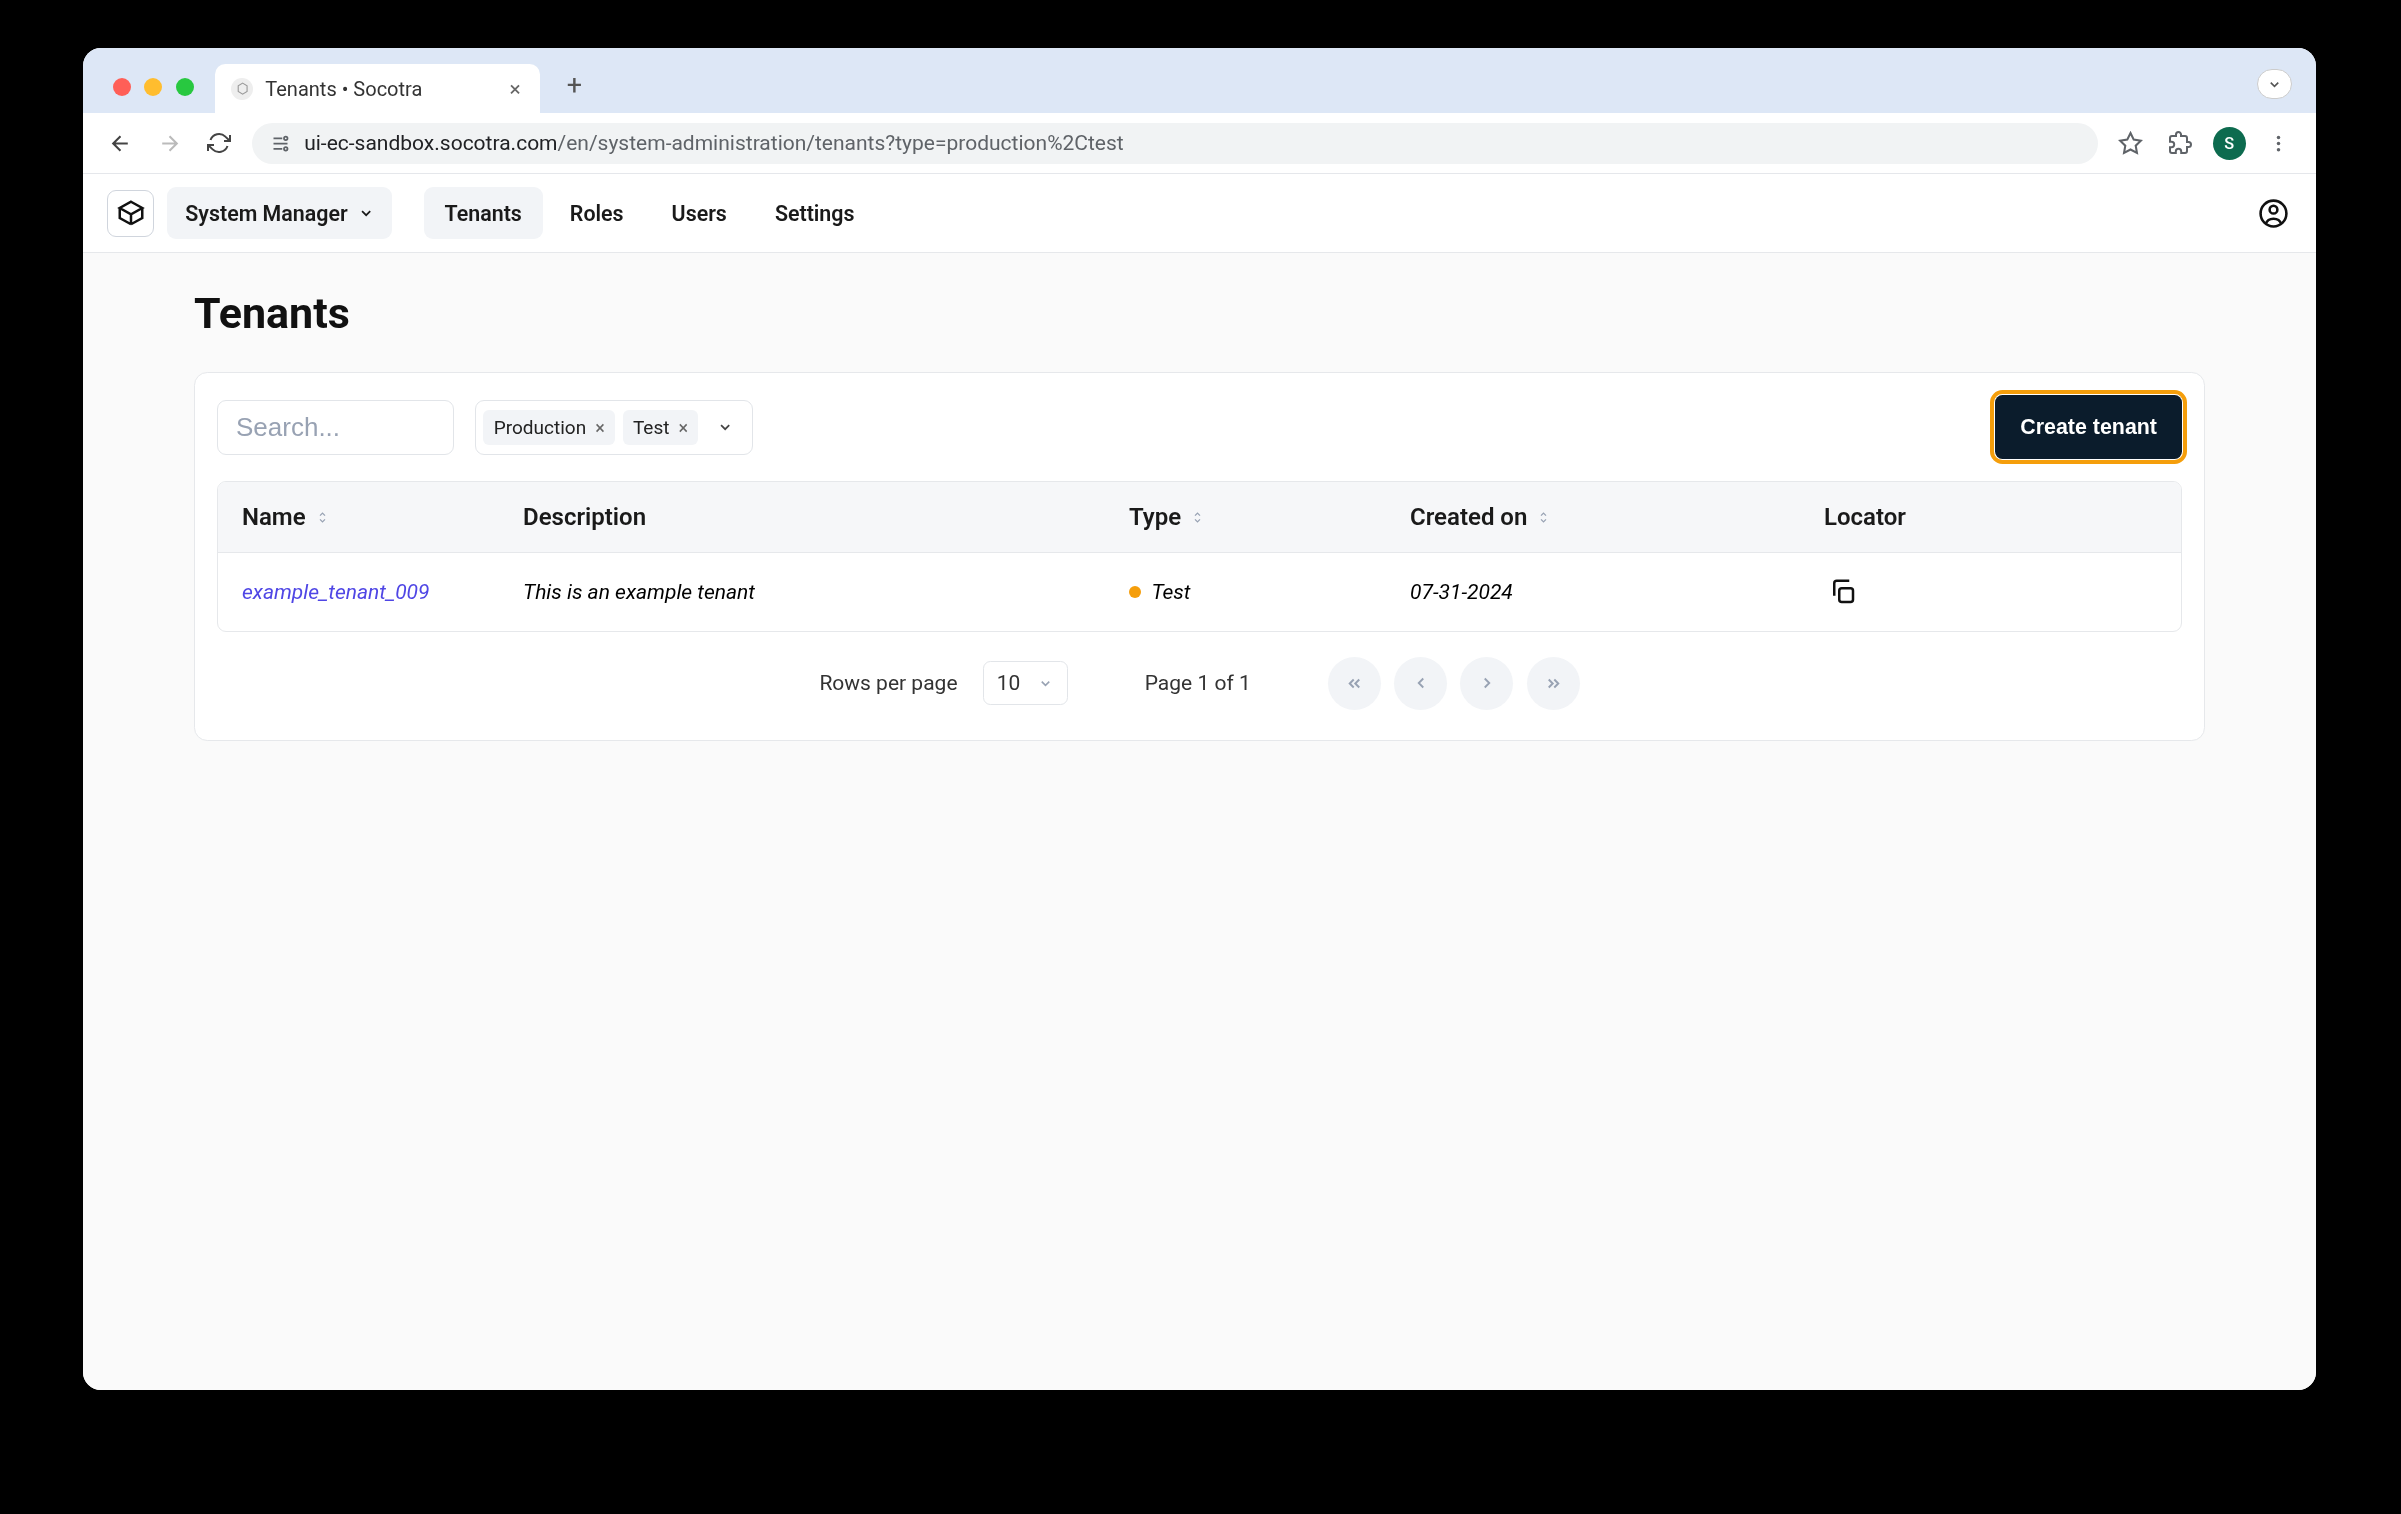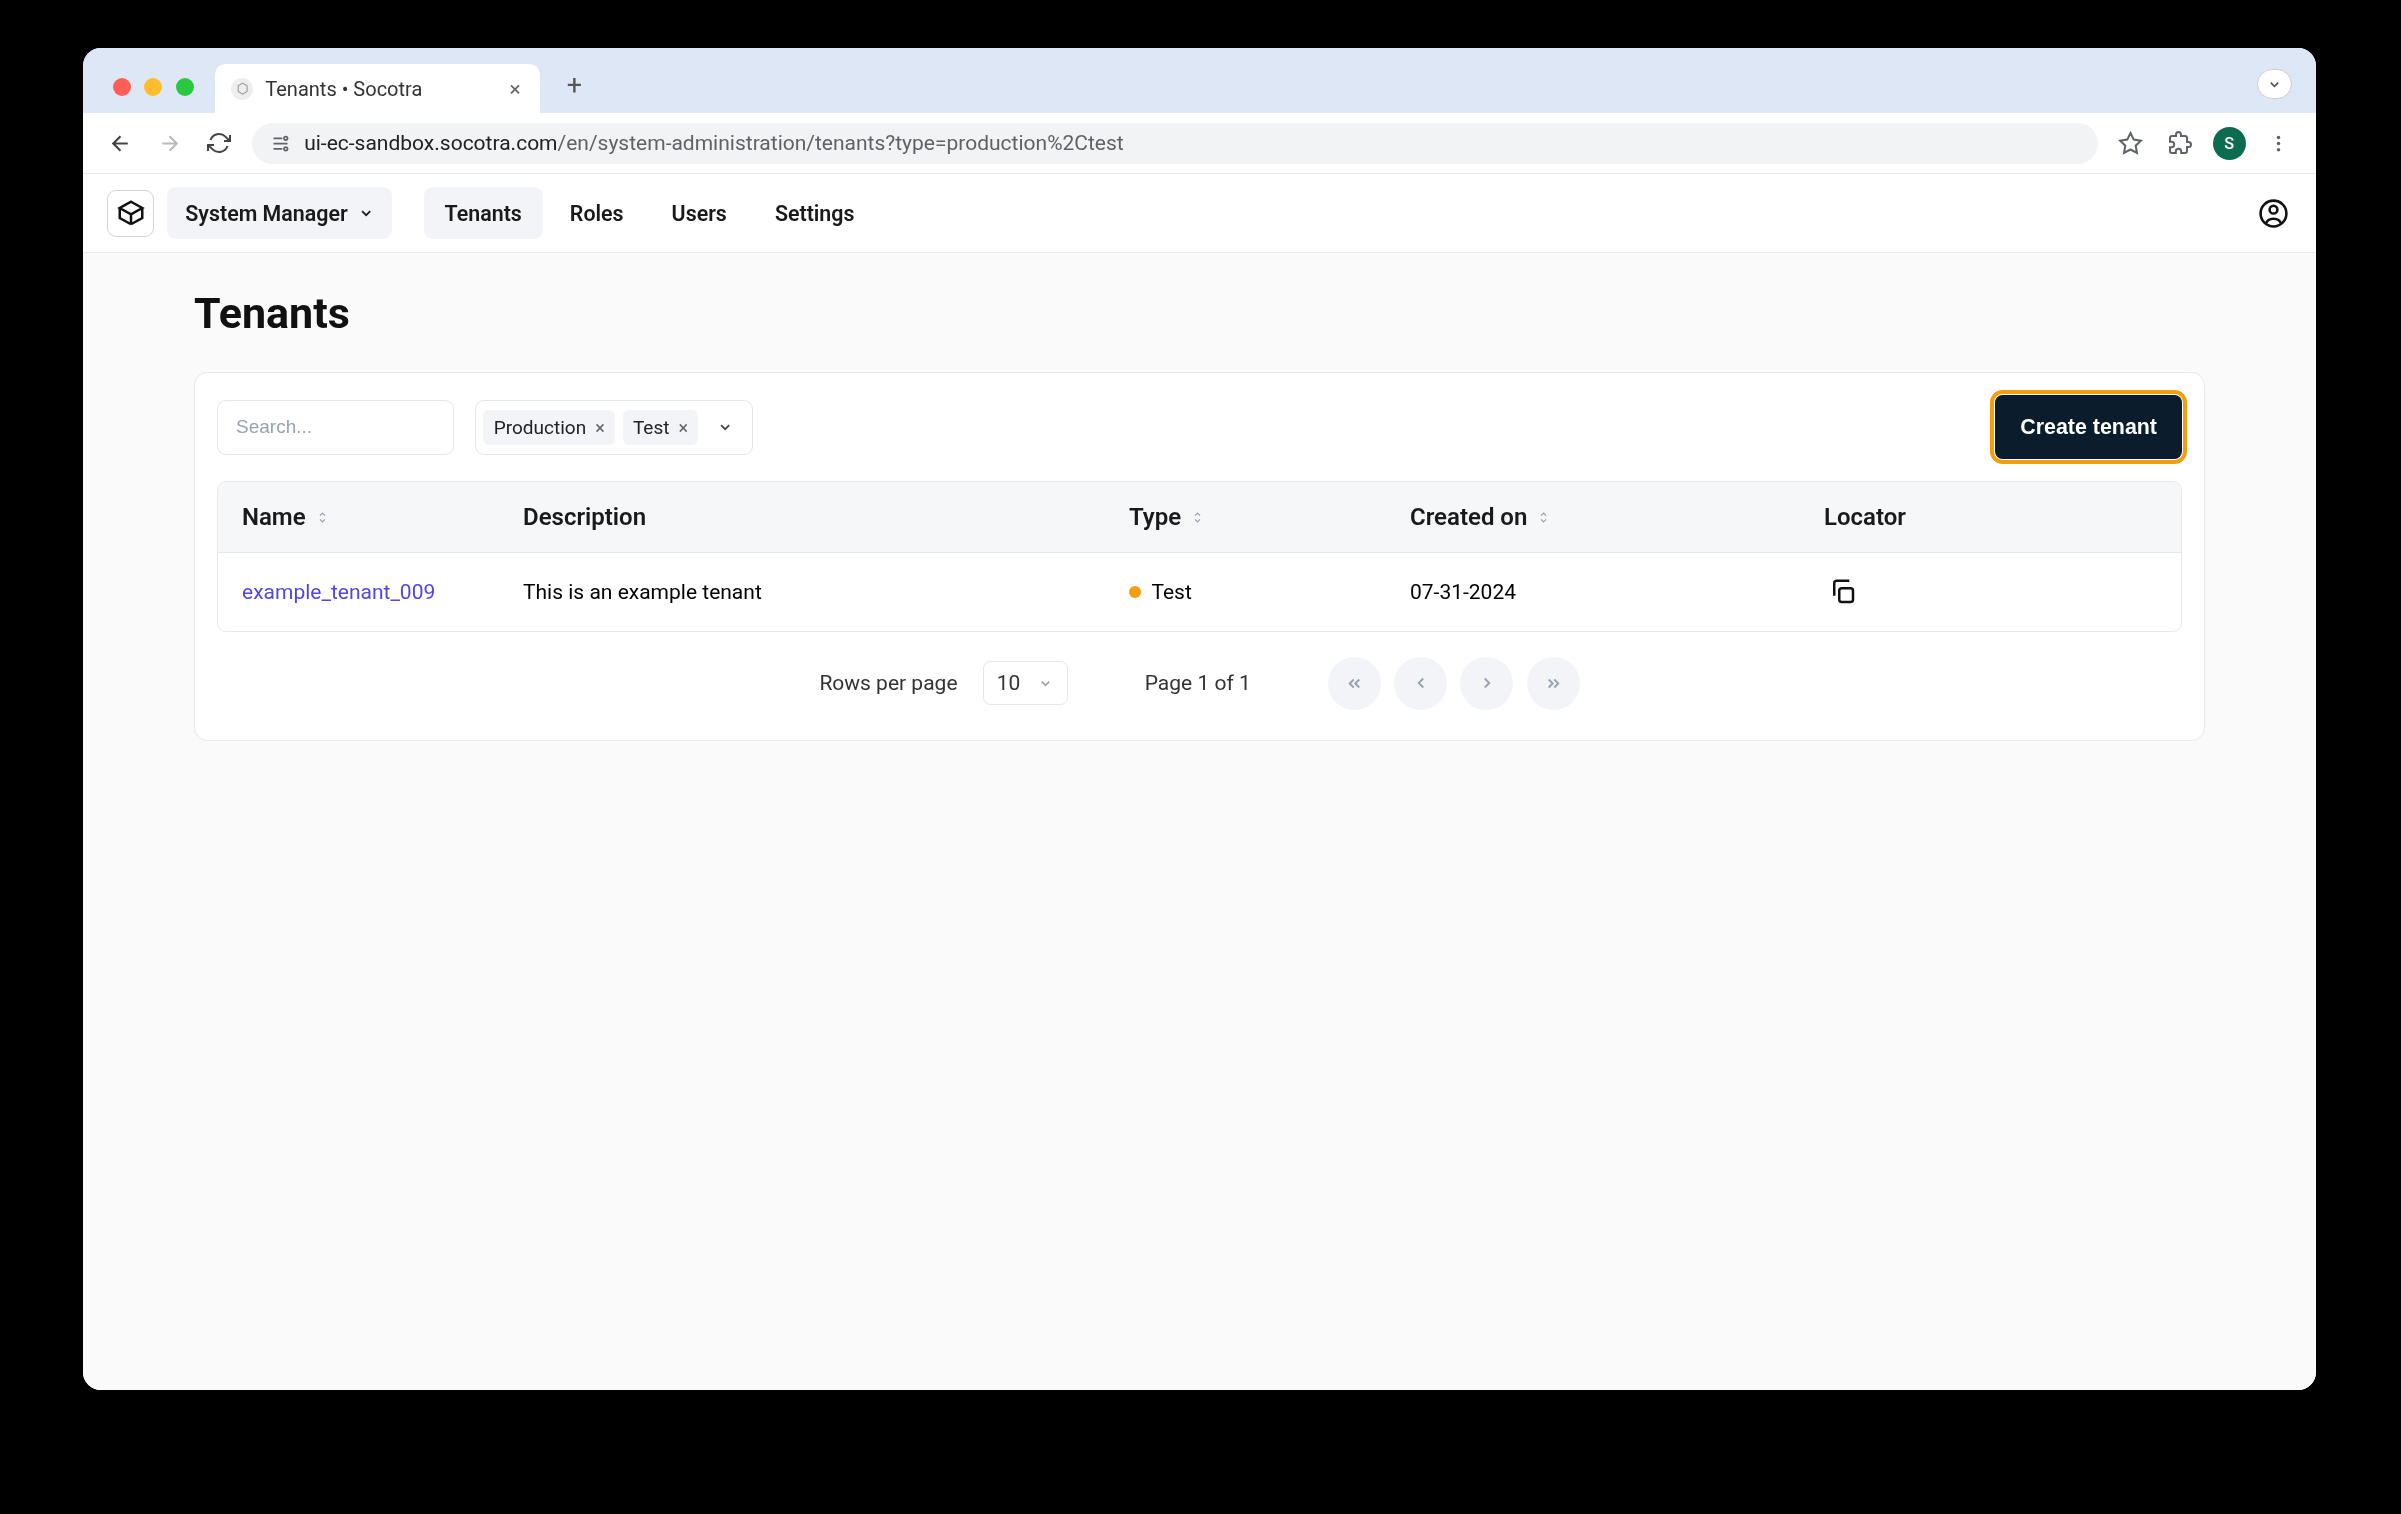--- a/index.html
+++ b/index.html
@@ -184,21 +184,21 @@
   align-items: center;
   gap: 21px;
   margin-bottom: 22px;
 }
 .search-box {
   width: 237px;
   height: 55px;
   border: 1.5px solid #e2e5e9;
   border-radius: 9px;
   padding: 0 18px;
-  font-size: 19px;
+  font-size: 26px;
   color: #333;
 }
 .search-box::placeholder { color: #98a2b3; }
 .filter-pill-group {
   height: 55px;
   border: 1.5px solid #e2e5e9;
   border-radius: 9px;
   display: flex;
   align-items: center;
   padding: 0 7.4px;
@@ -252,20 +252,21 @@
 }
 .sort-icon { color: #98a2b3; }
 .trow {
   display: grid;
   grid-template-columns: 281px 606px 281px 414px 1fr;
   padding: 0 24px;
   height: 78px;
   align-items: center;
   border-bottom: 0.7px solid #e6e8eb;
   font-size: 21px;
+  font-style: italic;
 }
 .trow:last-child { border-bottom: none; }
 .td-name a { color: #4f46e5; text-decoration: none; }
 .td-type { display: flex; align-items: center; gap: 10.4px; }
 .type-dot { width: 12px; height: 12px; border-radius: 50%; background: #f59e0b; }
 .td-locator { display: flex; }
 .copy-btn {
   width: 38px; height: 38px;
   display: flex; align-items: center; justify-content: center;
 }

